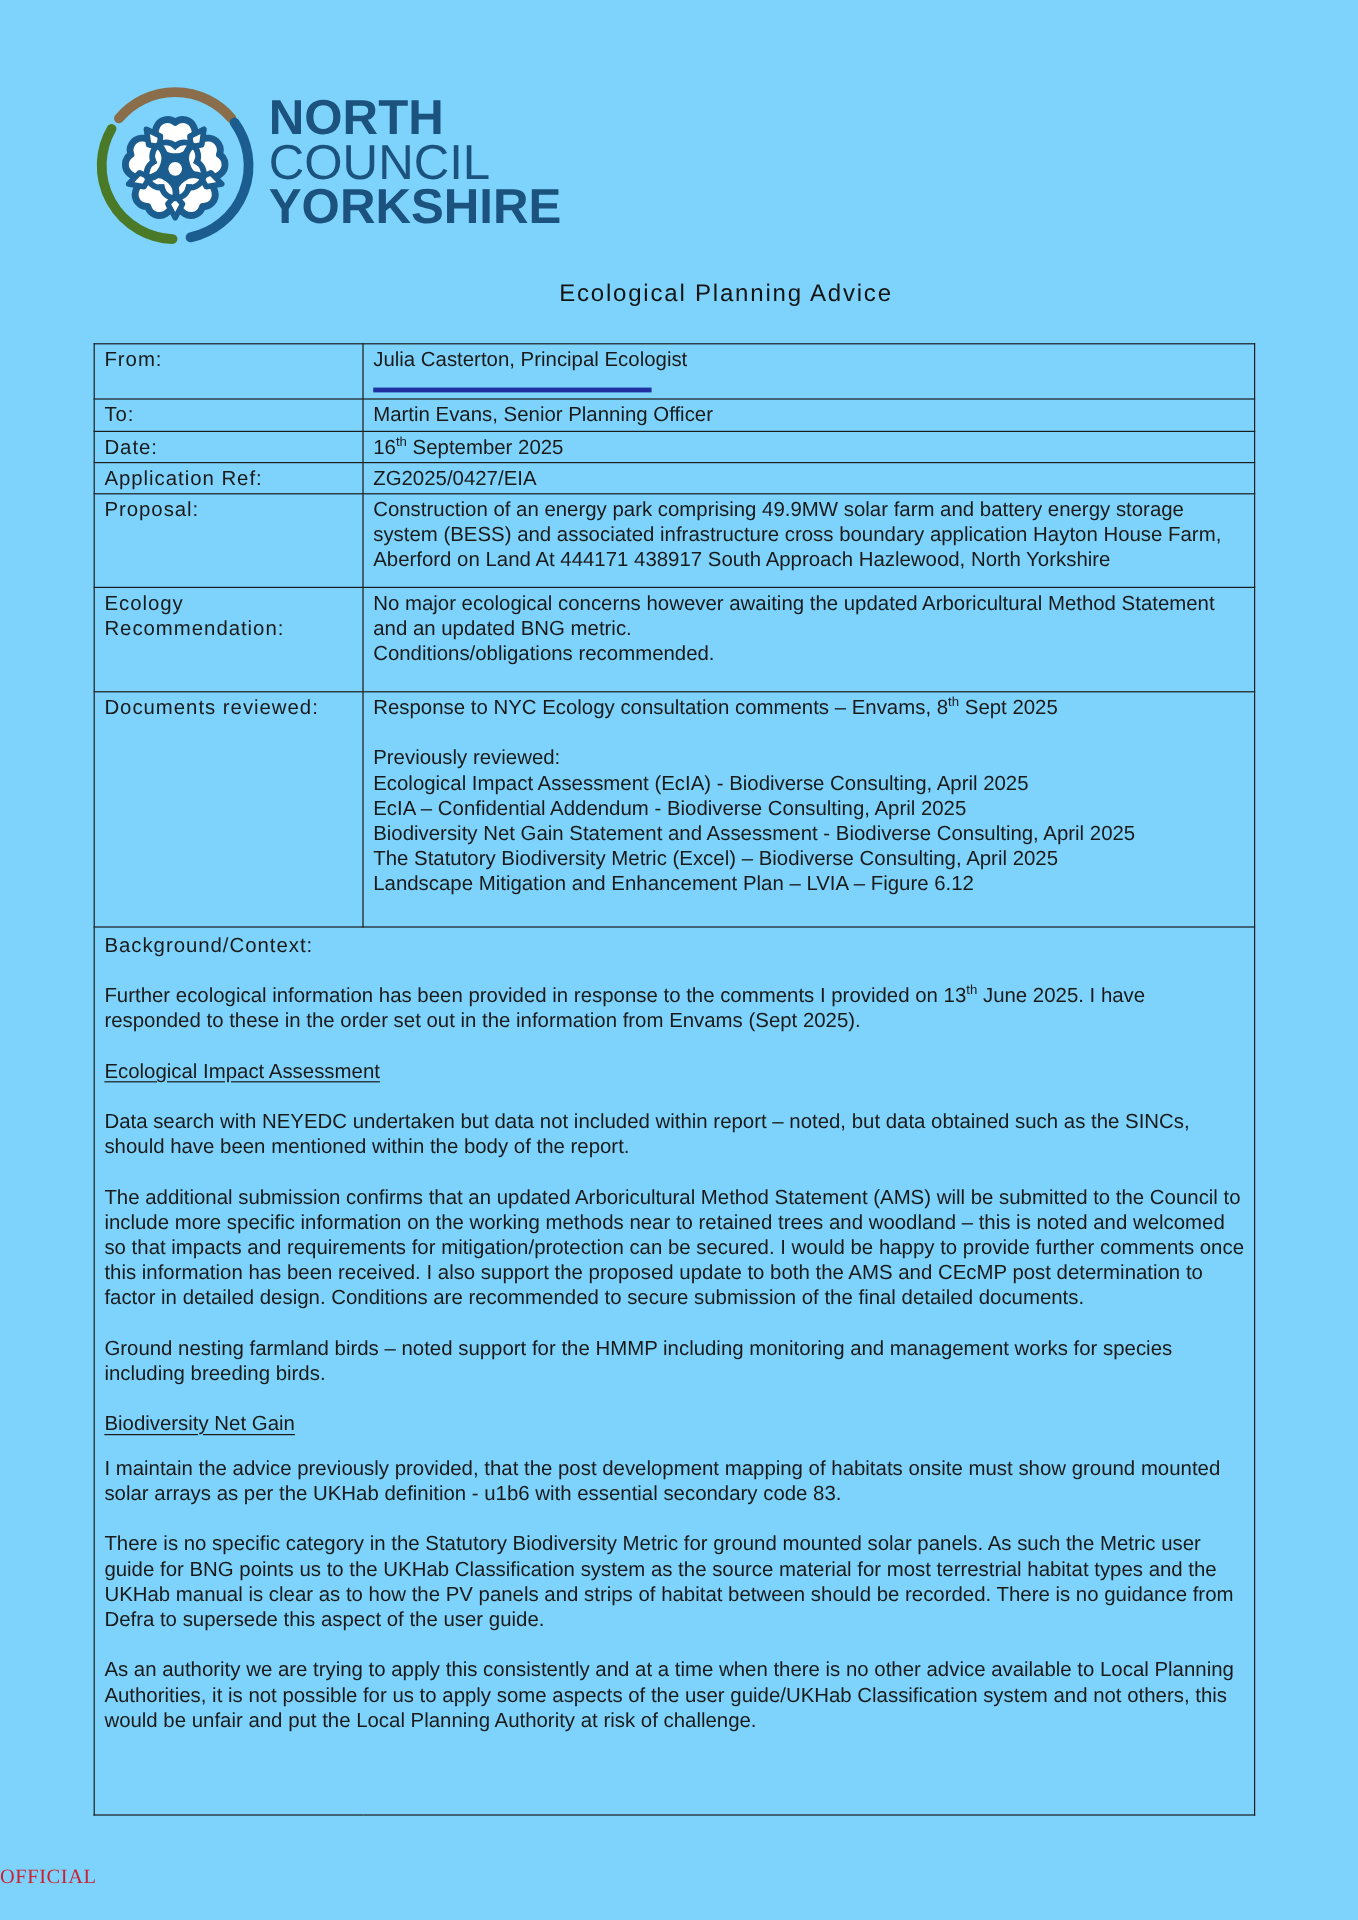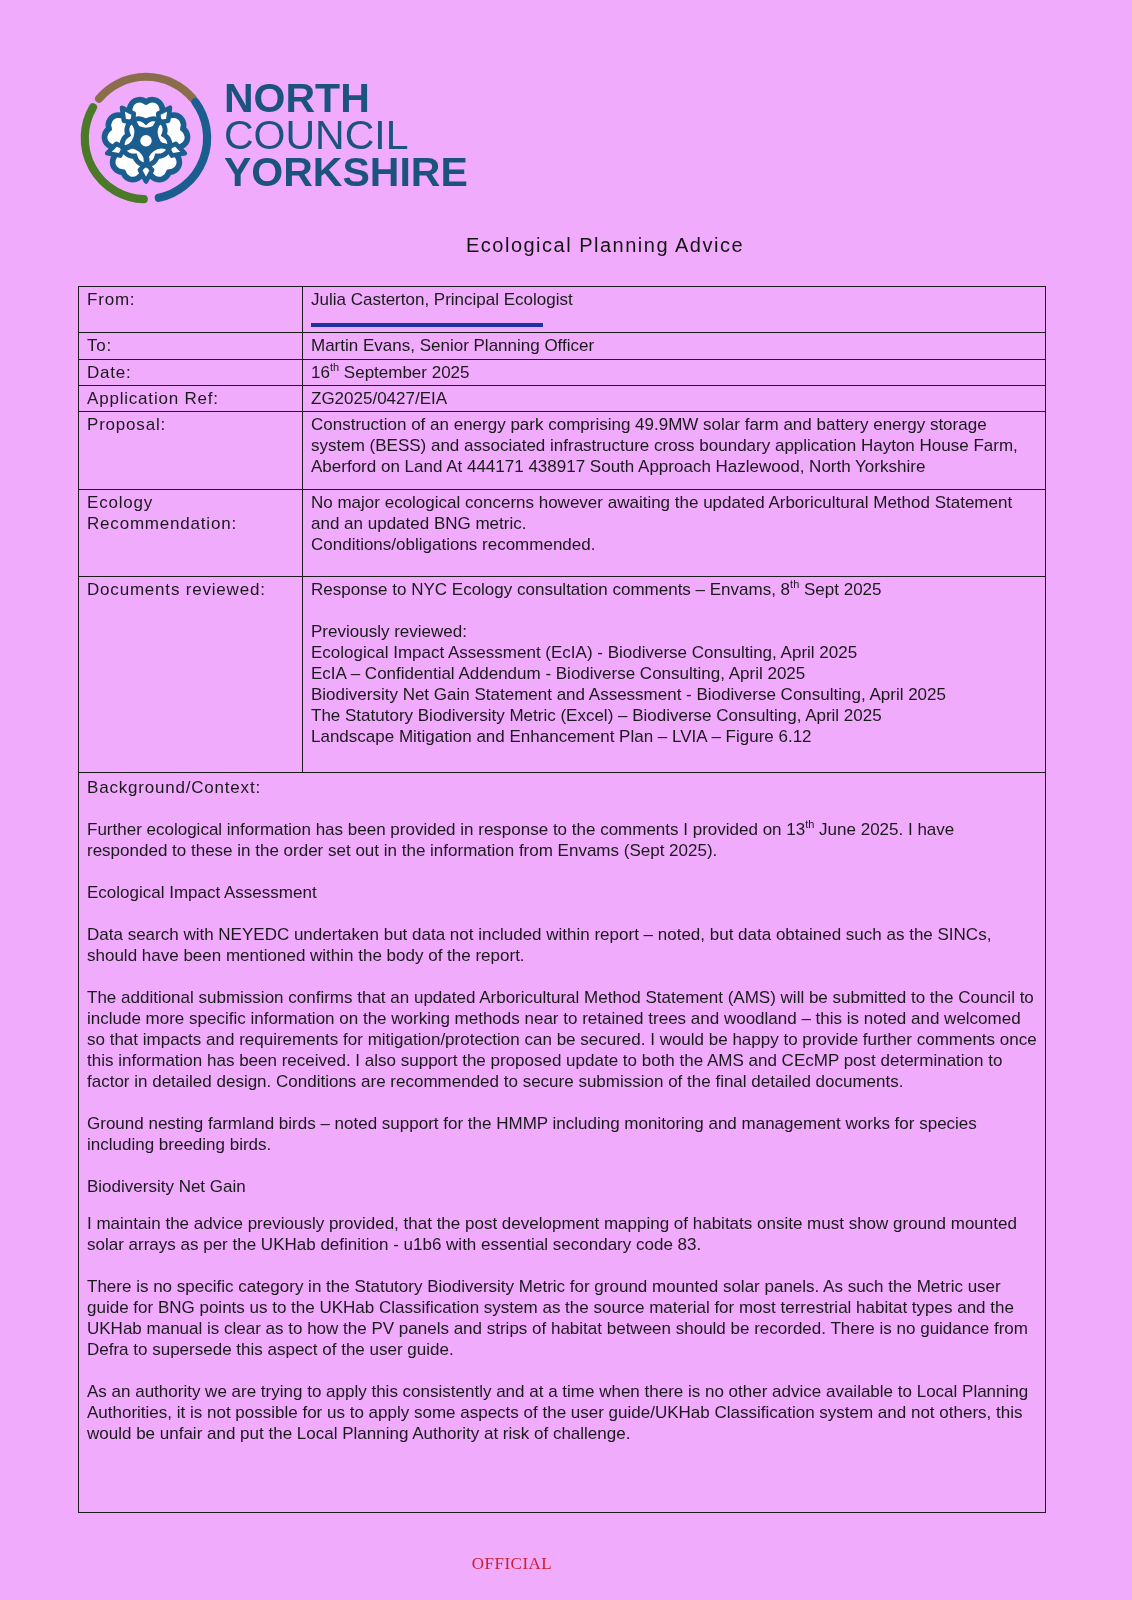--- a/index.html
+++ b/index.html
@@ -12,21 +12,21 @@
     --official_red:#cb2030;
     --table_border:#1c1c1c;
     --text:#1a1a1a;
   }
   *{margin:0;padding:0;box-sizing:border-box;}
   html,body{background:#ffffff;}
   body{font-family:"Liberation Sans","DejaVu Sans",sans-serif;color:var(--text);}
   .page{
     position:relative;
     width:1132px;height:1600px;
-    background:#f0abfc;
+    background:#7dd3fc;
     padding:70px 0 0 78px;
     overflow:hidden;
   }
   
   .logo{display:flex;align-items:flex-start;}
   .emblem{flex:0 0 auto;}
   .wordmark{margin:10px 0 0 10px;color:var(--brand_blue);}
   .wordmark .wl{font-weight:700;font-size:41px;line-height:37px;letter-spacing:0;}
   .wordmark .wl.light{font-weight:400;}
   
@@ -56,27 +56,27 @@
   tr.r-docs td{height:196px;}
   tr.r-body td{height:740px;padding:4px 8px;}
   sup{font-size:11px;line-height:0;vertical-align:super;}
   .sig-line{
     width:232px;height:4px;margin-top:13px;
     background:var(--signature_blue);
   }
   
   .cell-body p{font-size:17px;line-height:21px;margin:0 0 21px 0;}
   .cell-body p.ctx{letter-spacing:.8px;}
-  .cell-body p.heading{text-underline-offset:3px;}
+  .cell-body p.heading{text-decoration:underline;text-underline-offset:3px;}
   .cell-body p.heading.tight{margin-bottom:16px;}
   .lines div{min-height:21px;}
   
   .footer{
     position:absolute;left:0;bottom:26px;width:1024px;
-    text-align:center;
+    text-align:left;
   }
   .footer .official{
     font-family:"Liberation Serif","DejaVu Serif",serif;
     font-size:17px;letter-spacing:.5px;color:var(--official_red);
   }
 </style>
 </head>
 <body>
 
 <div class="page">

